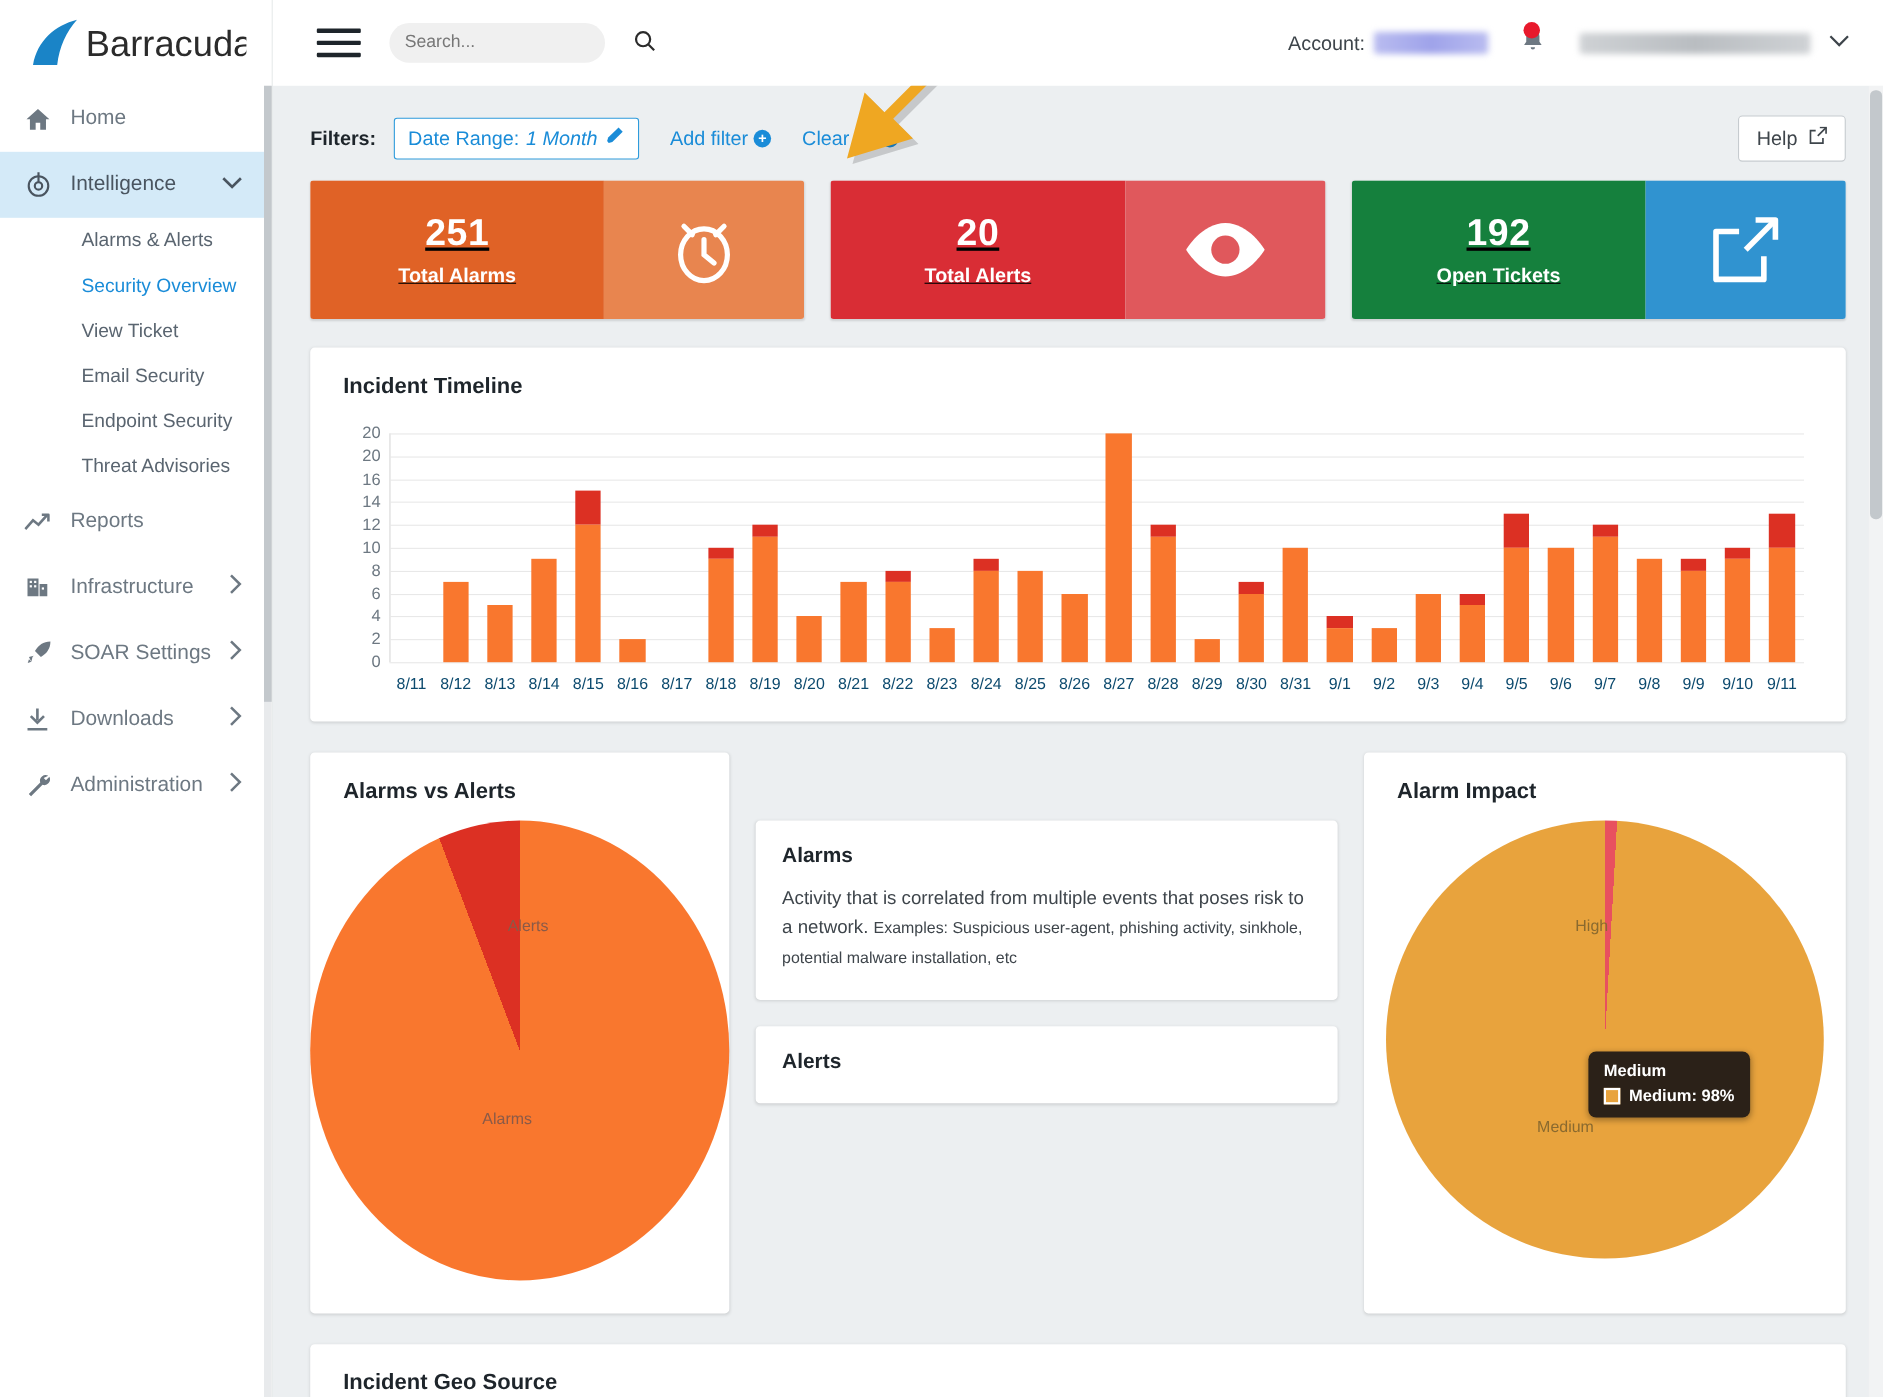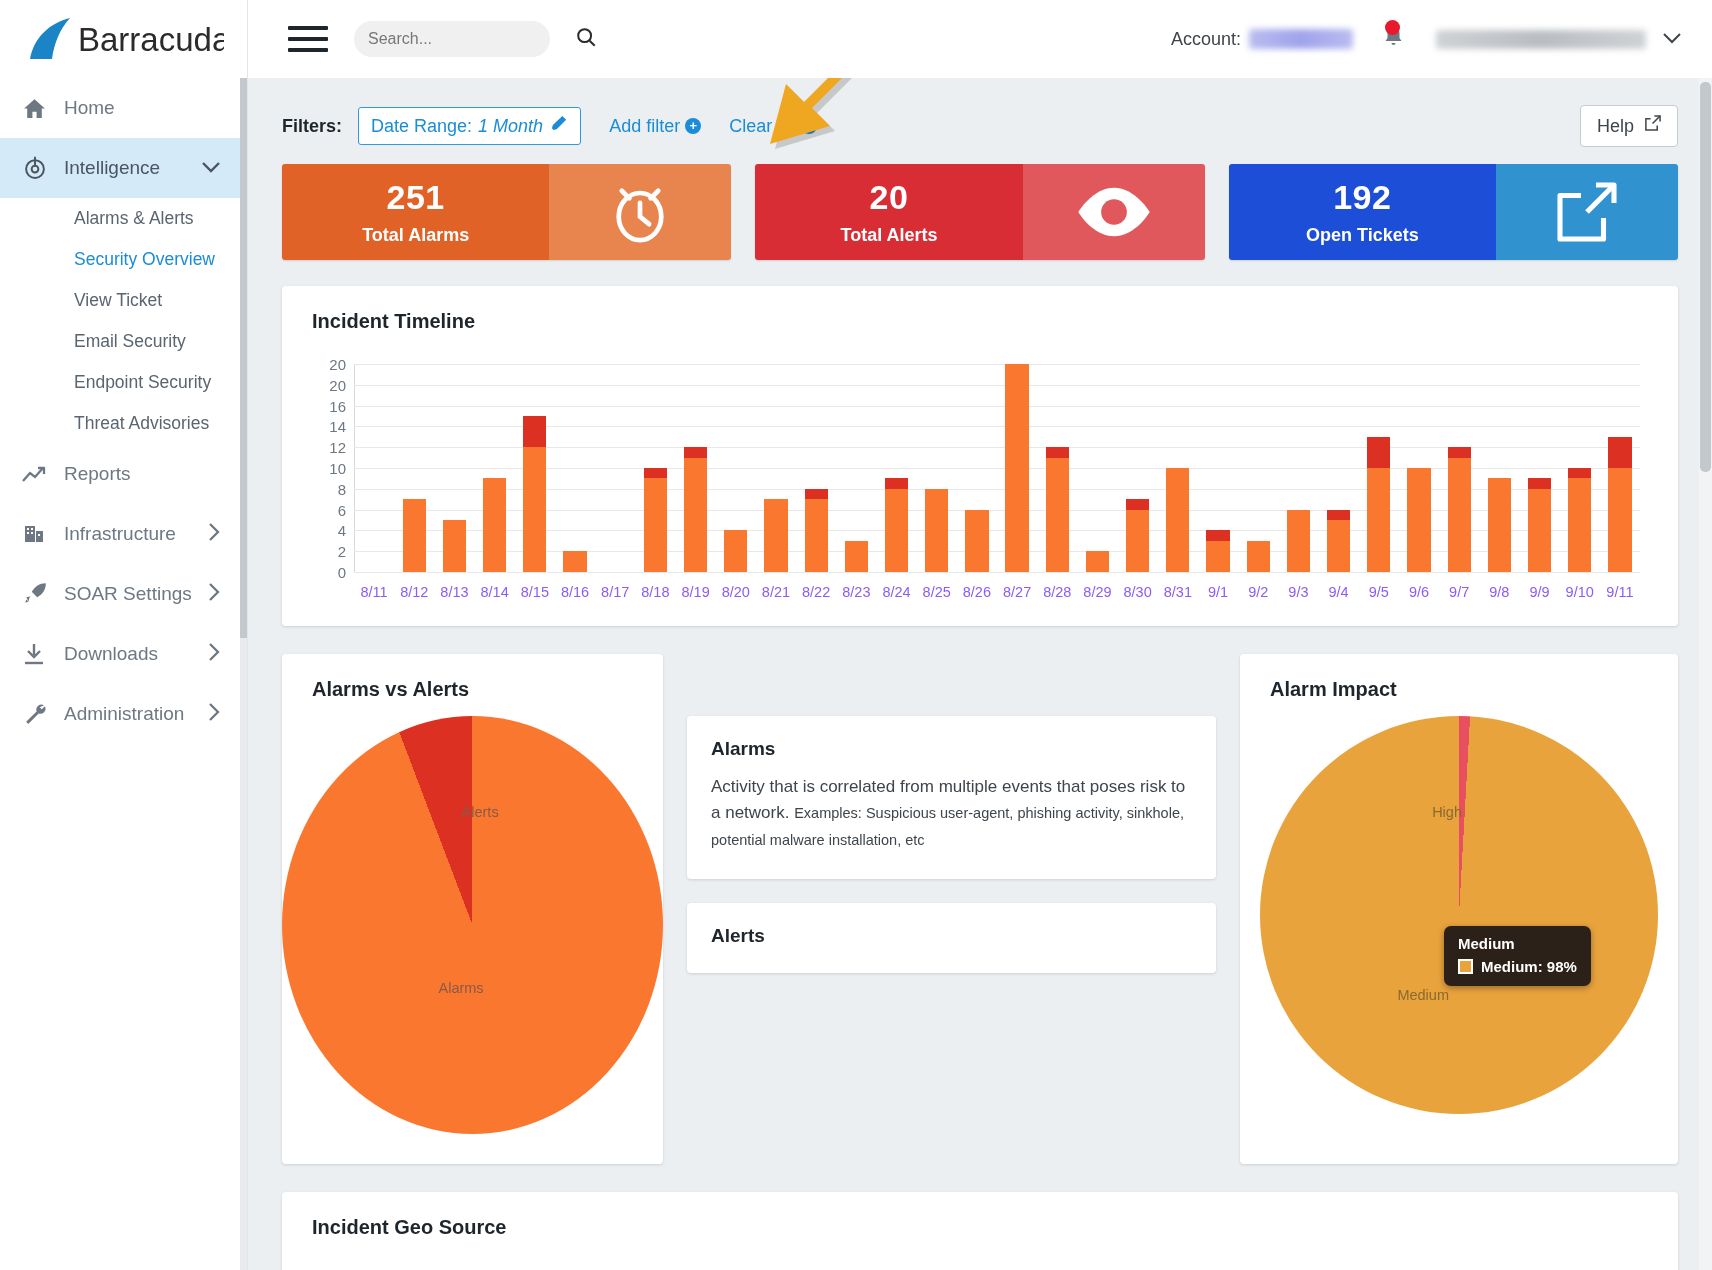--- a/index.html
+++ b/index.html
@@ -132,22 +132,23 @@
     display:flex; align-items:center; gap:10px;
     font-size:18px; color:#3e454b; cursor:pointer;
   }
 
   
   .arrow-annot { position:absolute; left:500px; top:-52px; z-index:40; }
 
   
   .stats { display:flex; gap:24px; margin-top:14px; }
   .stat {
-    flex:1; height:96px; display:flex; border-radius:3px; overflow:hidden;
+    flex:1; height:126px; display:flex; border-radius:3px; overflow:hidden;
     box-shadow:0 1px 2px rgba(0,0,0,.12);
+    text-decoration:underline;
   }
   .stat .left {
     flex:1; display:flex; flex-direction:column;
     align-items:center; justify-content:center; color:#fff;
   }
   .stat .num { font-size:34px; font-weight:bold; letter-spacing:.5px;}
   .stat .cap { font-size:18px; font-weight:bold; margin-top:8px;}
   .stat .right {
     width:182px; display:flex; align-items:center; justify-content:center;
   }
@@ -181,21 +182,21 @@
   .bars { position:absolute; left:0; right:0; bottom:0; top:0; display:flex; }
   .bargrp {
     flex:1; display:flex; align-items:flex-end; justify-content:center;
     position:relative; height:100%;
   }
   .bar { width:58%; display:flex; flex-direction:column; justify-content:flex-end; }
   .seg-alert { background:#dc3023; }
   .seg-alarm { background:#f9772e; }
   .xlabel {
     position:absolute; top:100%; left:0; right:0; text-align:center;
-    font-size:14.5px; color:#8b5cf6; padding-top:12px;
+    font-size:14.5px; color:#0c4a6e; padding-top:12px;
   }
 
   
   .bottom-row { display:flex; gap:24px; margin-top:28px; }
   .pie-panel { width:381px; height:510px; position:relative; }
   .mid-col { flex:1; display:flex; flex-direction:column; gap:24px; padding-top:62px;}
   .impact-panel { width:438px; height:510px; position:relative; }
 
   .info-card {
     background:#fff; border-radius:4px;
@@ -467,21 +468,21 @@
           </div>
           <div class="right" style="background:#e0585c">
             <svg width="80" height="56" viewBox="0 0 56 36" fill="#fff">
               <path d="M28 1C13 1 3 18 3 18s10 17 25 17 25-17 25-17S43 1 28 1z"></path>
               <circle cx="28" cy="18" r="9" fill="#e0585c"></circle>
             </svg>
           </div>
         </div>
 
         <div class="stat">
-          <div class="left" style="background:#1d4ed8">
+          <div class="left" style="background:#15803d">
             <div class="num">192</div>
             <div class="cap">Open Tickets</div>
           </div>
           <div class="right" style="background:#3093d0">
             <svg width="66" height="66" viewBox="0 0 44 44" fill="none" stroke="#fff" stroke-width="3.4" stroke-linejoin="round">
               <path d="M28 4h12v12"></path>
                 <path d="M40 4L22 22"></path>
               <path d="M33 26v14H4V11h14"></path>
             </svg>
           </div>

